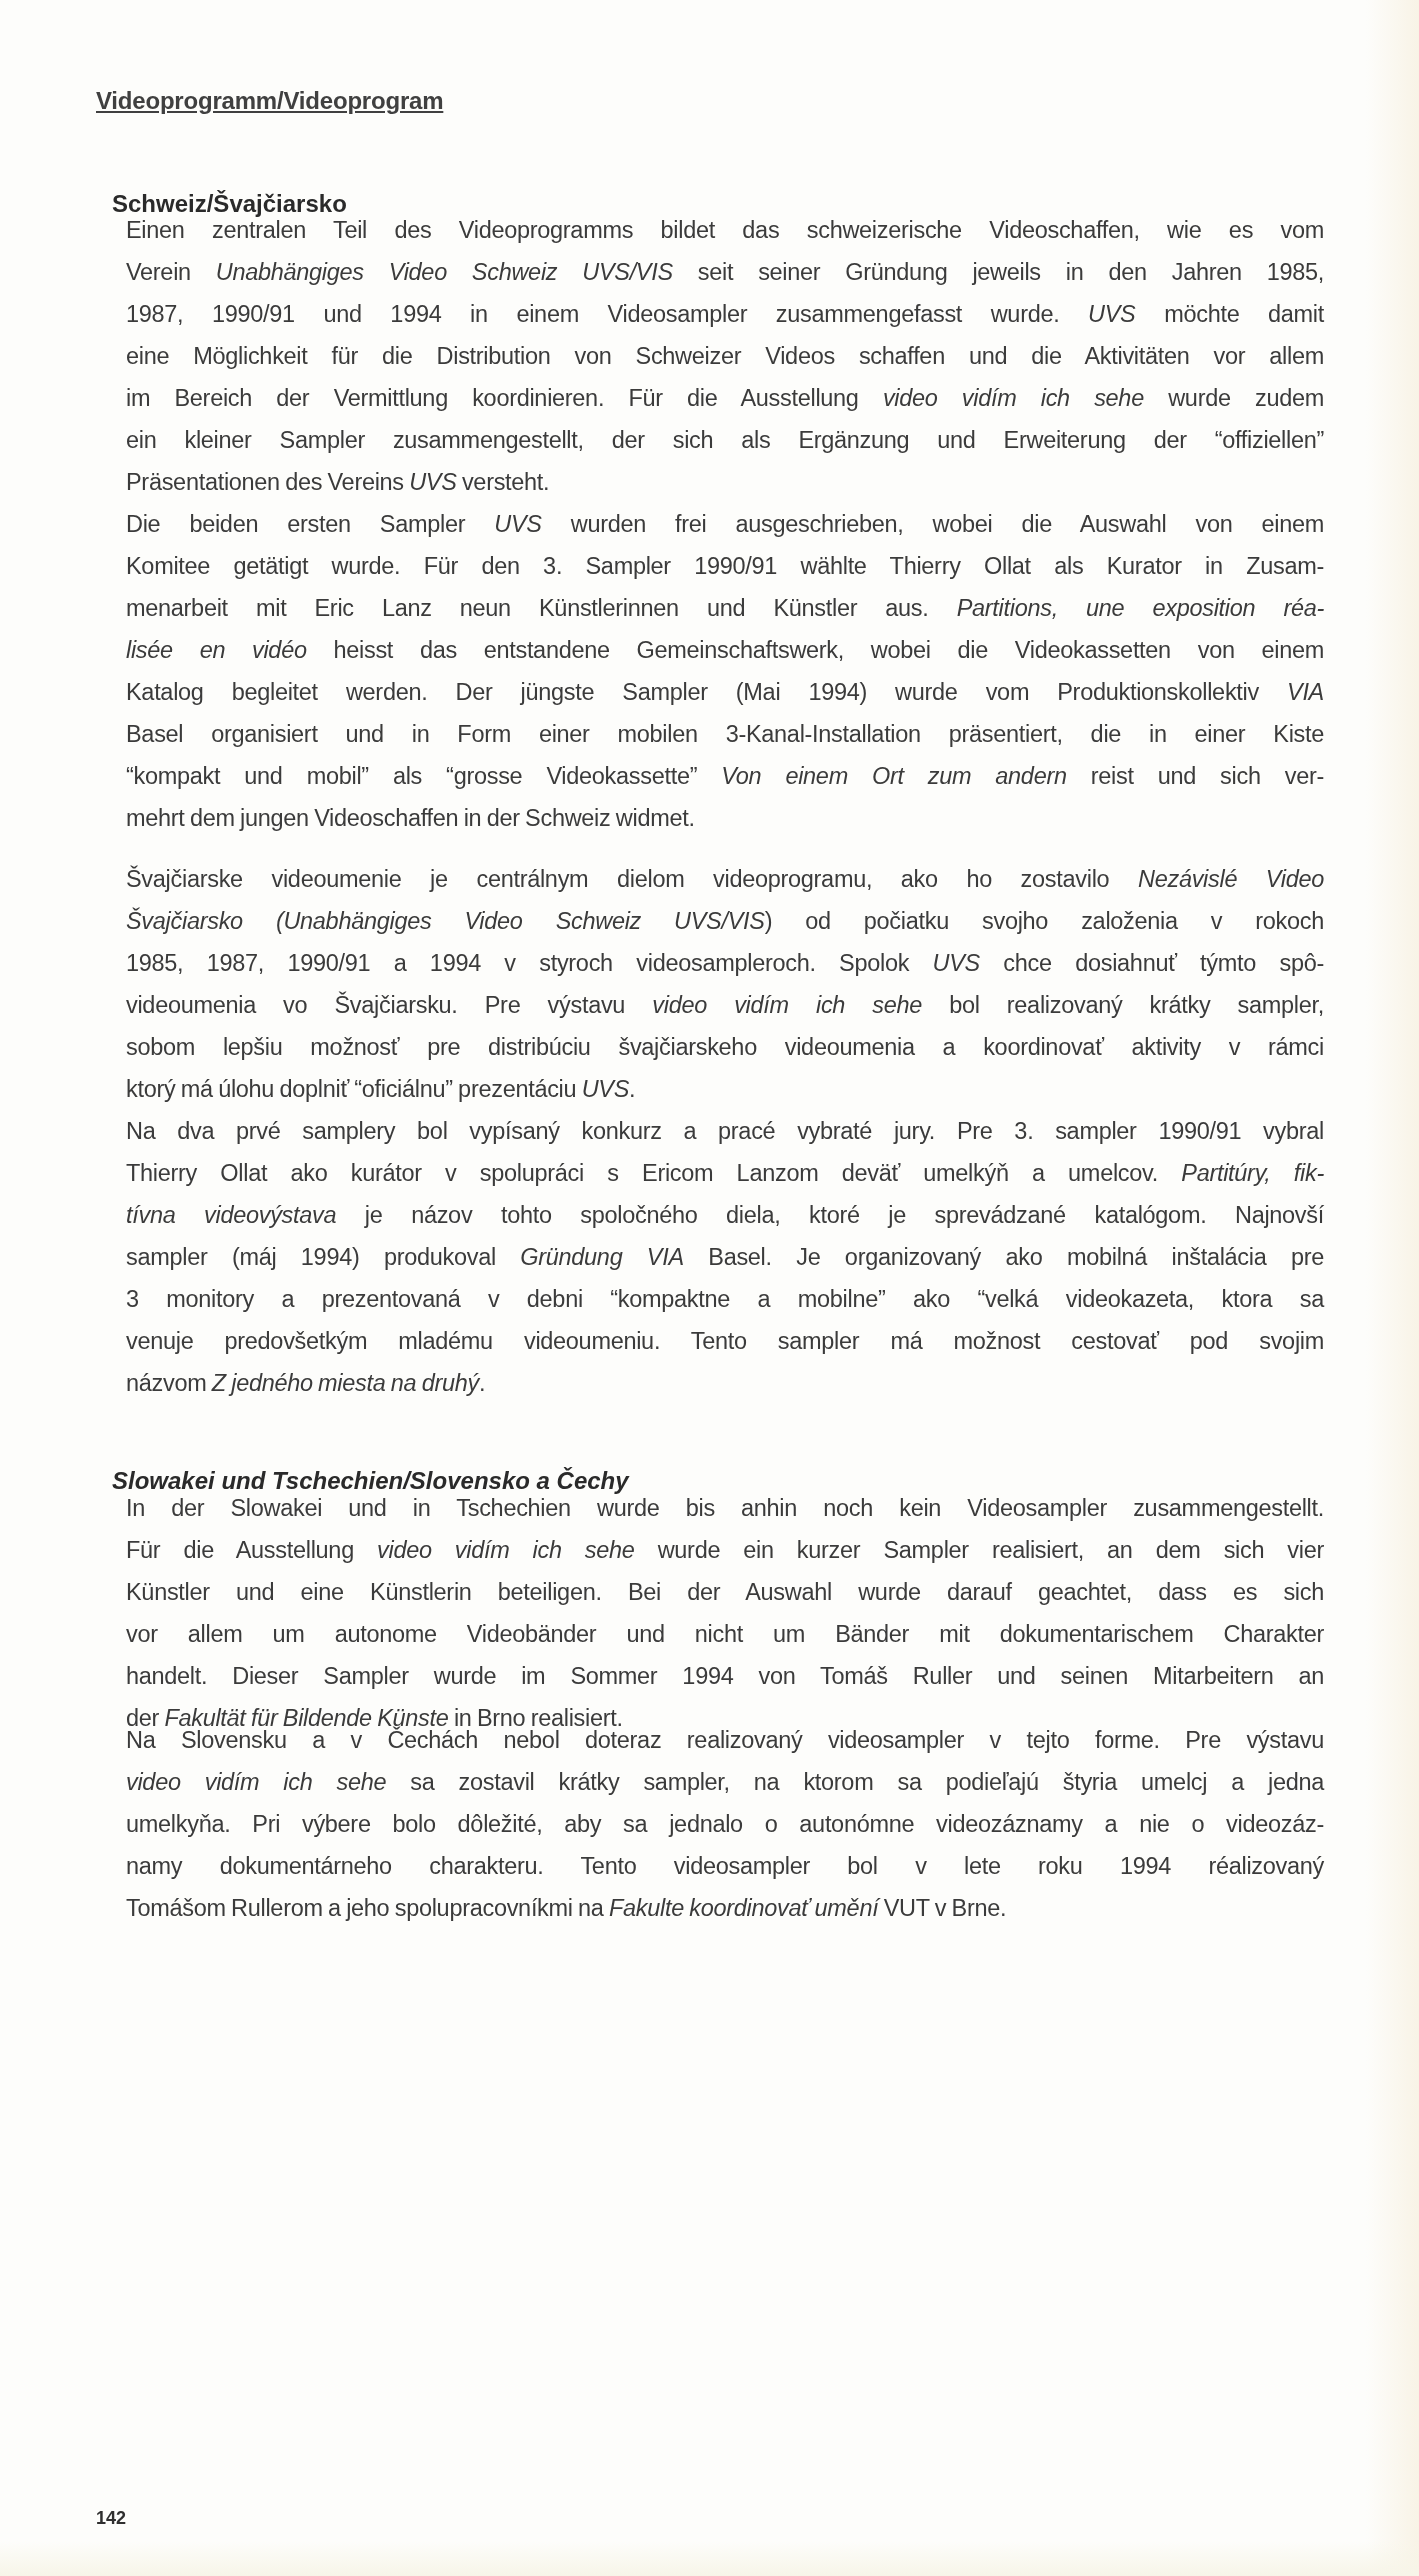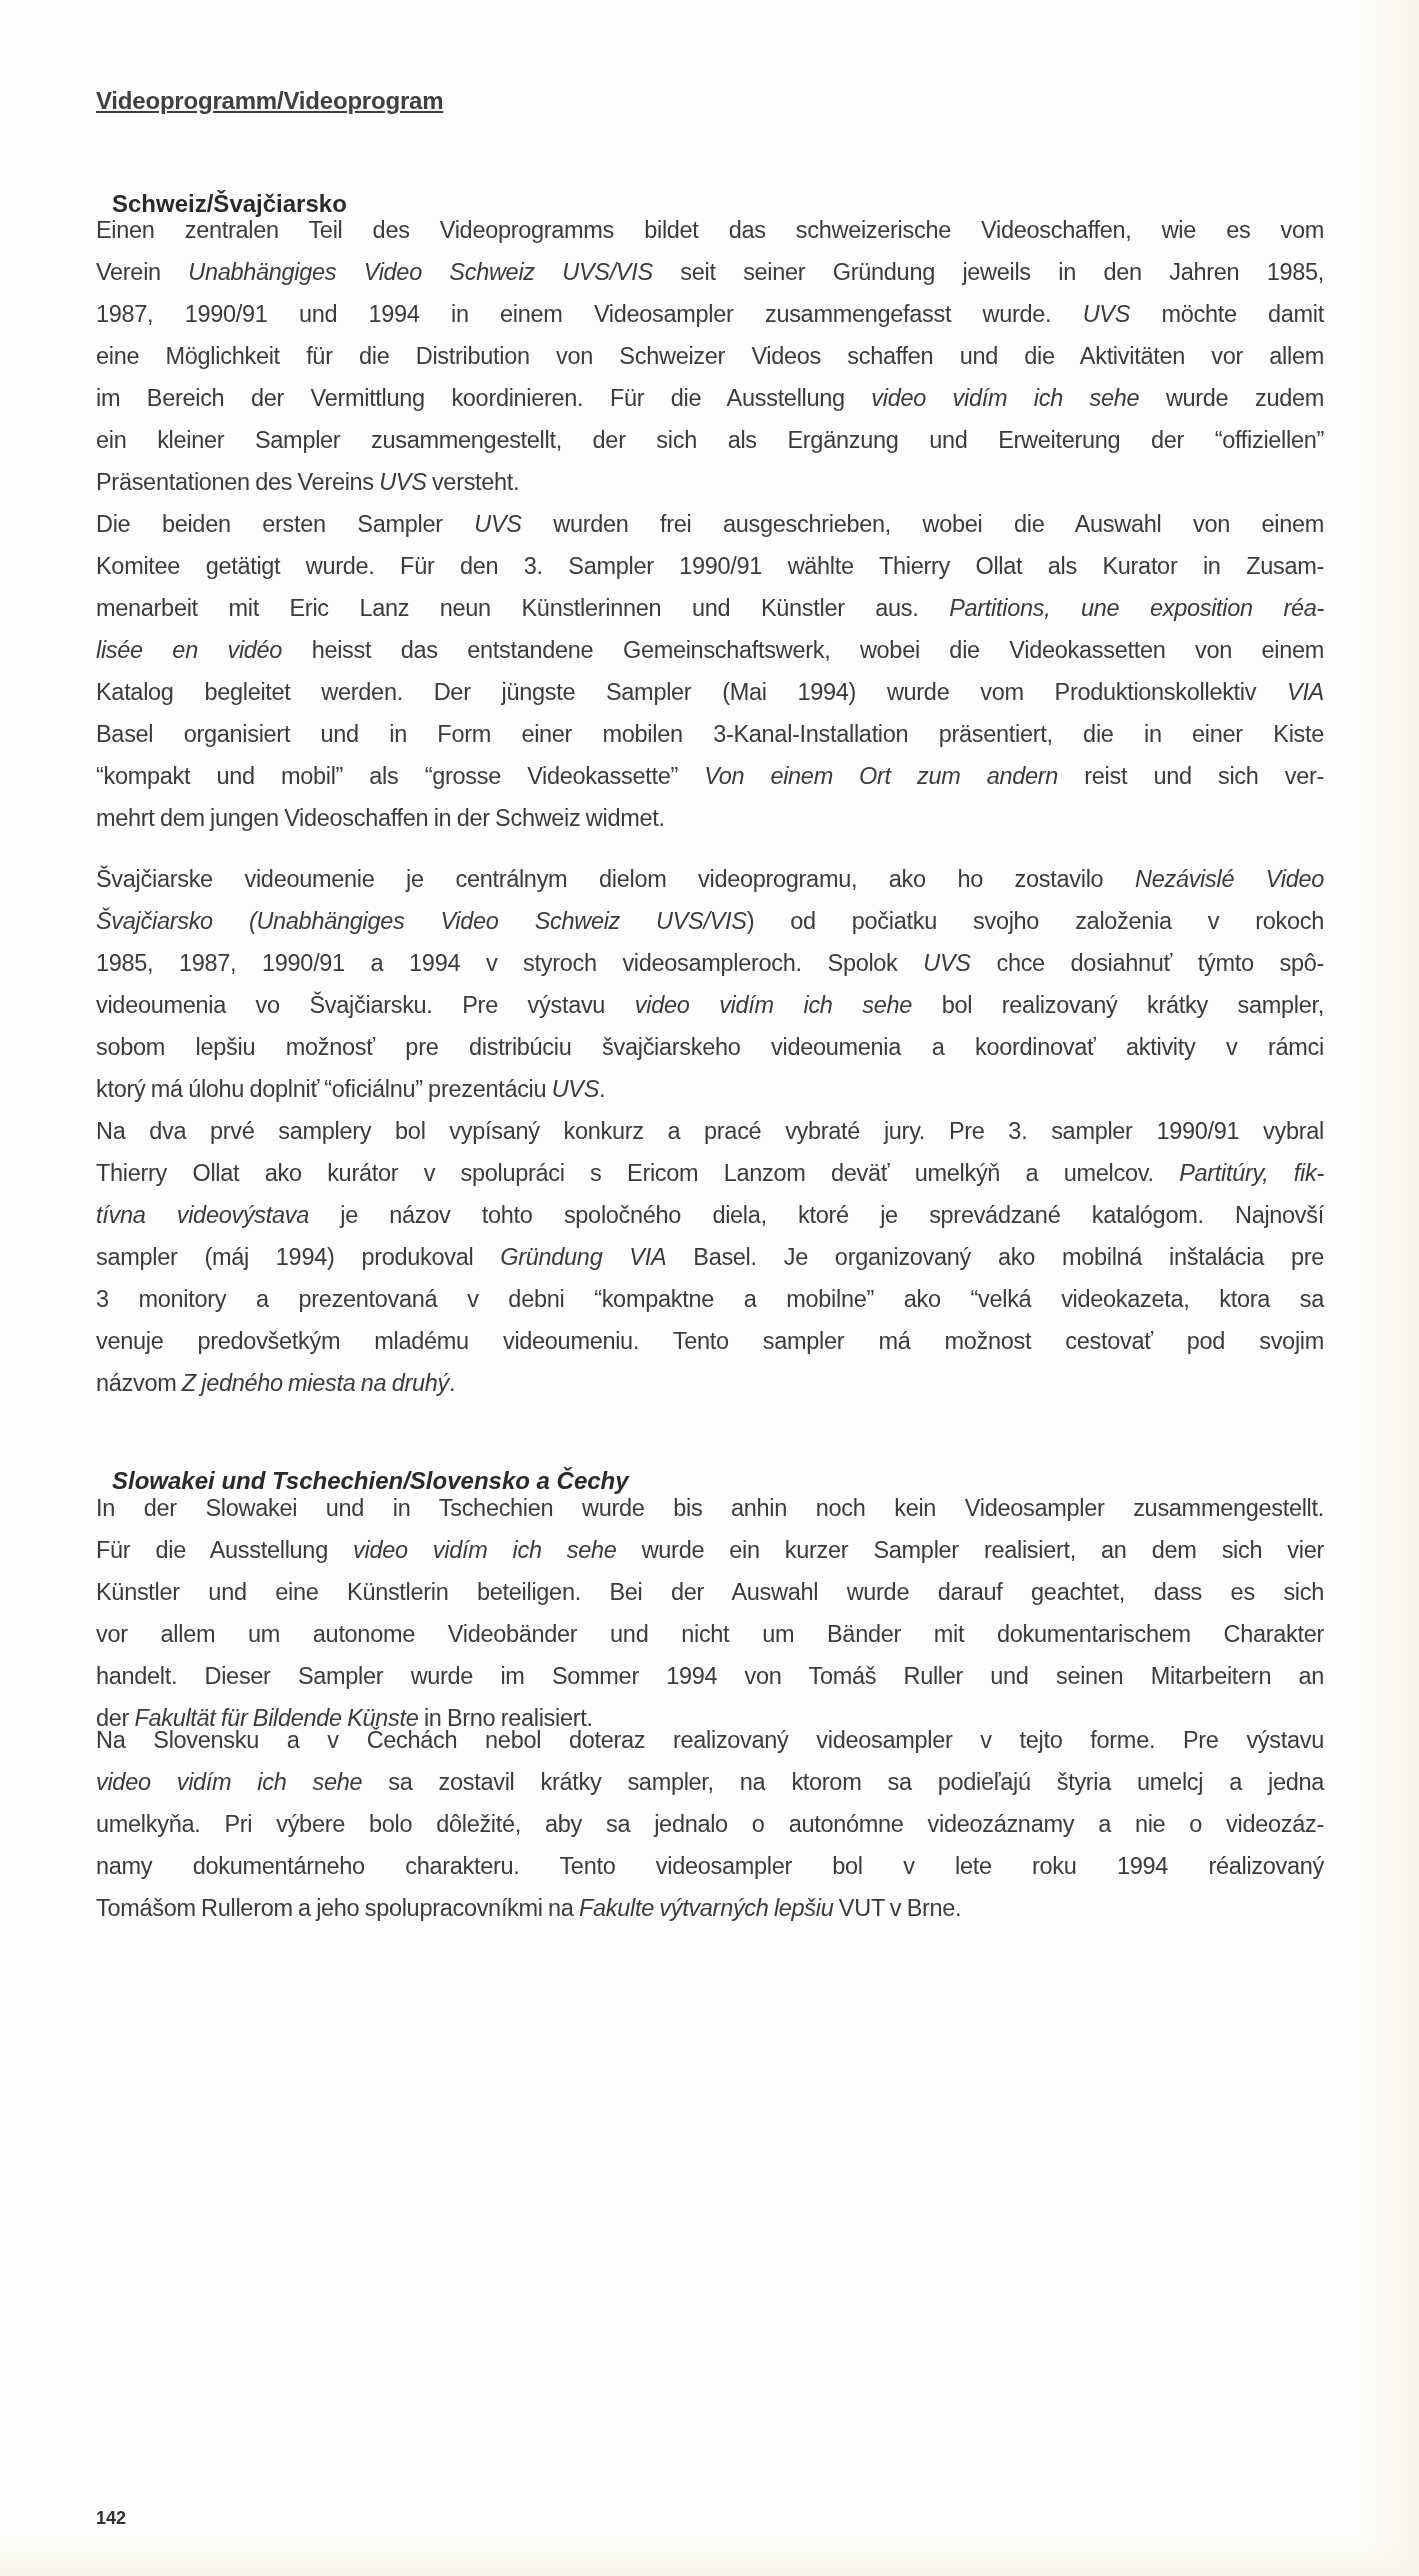--- a/index.html
+++ b/index.html
@@ -48,21 +48,21 @@
     }
     .para {
       font-size: 23.5px;
       line-height: 42px;
       margin: 0;
       text-align: justify;
       letter-spacing: -0.3px;
       word-spacing: -0.9px;
       color: #3b3b3b;
     }
-    .para span.line { display: block; text-align: justify; text-align-last: justify; white-space: nowrap; }
+    .para span.line { display: block; text-align: justify; text-align-last: justify; white-space: nowrap; margin-left: 30px; }
     .para span.line.last { text-align-last: left; }
     .line { display: block; height: 42px; overflow: visible; }
     i { font-style: italic; }
     .page-number {
       position: absolute;
       left: 96px;
       top: 2508px;
       font-size: 18px;
       font-weight: bold;
       color: #2f2f2f;
@@ -132,18 +132,18 @@
       <span class="line last"><span>der </span><i>Fakultät für Bildende Künste</i><span> in Brno realisiert.</span></span>
     </div>
 </div>
 
 <div class="column" style="top:1719px;">
   <div class="para">
       <span class="line"><span>Na Slovensku a v Čechách nebol doteraz realizovaný videosampler v tejto forme. Pre výstavu</span></span>
       <span class="line"><i>video vidím ich sehe</i><span> sa zostavil krátky sampler, na ktorom sa podieľajú štyria umelcj a jedna</span></span>
       <span class="line"><span>umelkyňa. Pri výbere bolo dôležité, aby sa jednalo o autonómne videozáznamy a nie o videozáz-</span></span>
       <span class="line"><span>namy dokumentárneho charakteru. Tento videosampler bol v lete roku 1994 réalizovaný</span></span>
-      <span class="line last"><span>Tomášom Rullerom a jeho spolupracovníkmi na </span><i>Fakulte výtvarných lepšiu</i><span> VUT v Brne.</span></span>
+      <span class="line last"><span>Tomášom Rullerom a jeho spolupracovníkmi na </span><i>Fakulte koordinovať umění</i><span> VUT v Brne.</span></span>
     </div>
 </div>
 
 <div class="page-number">142</div>
 
 
 </body></html>

